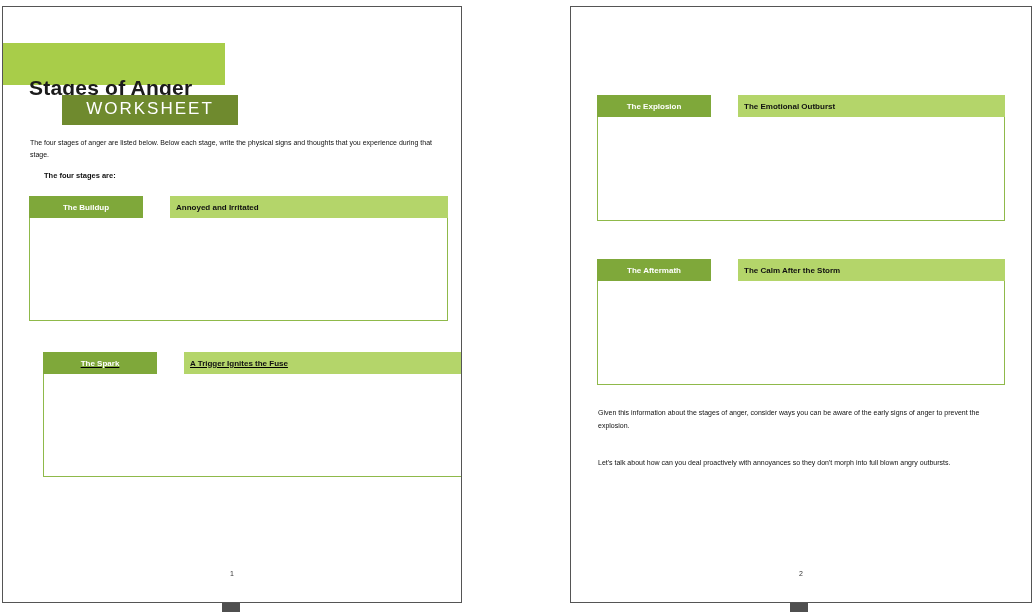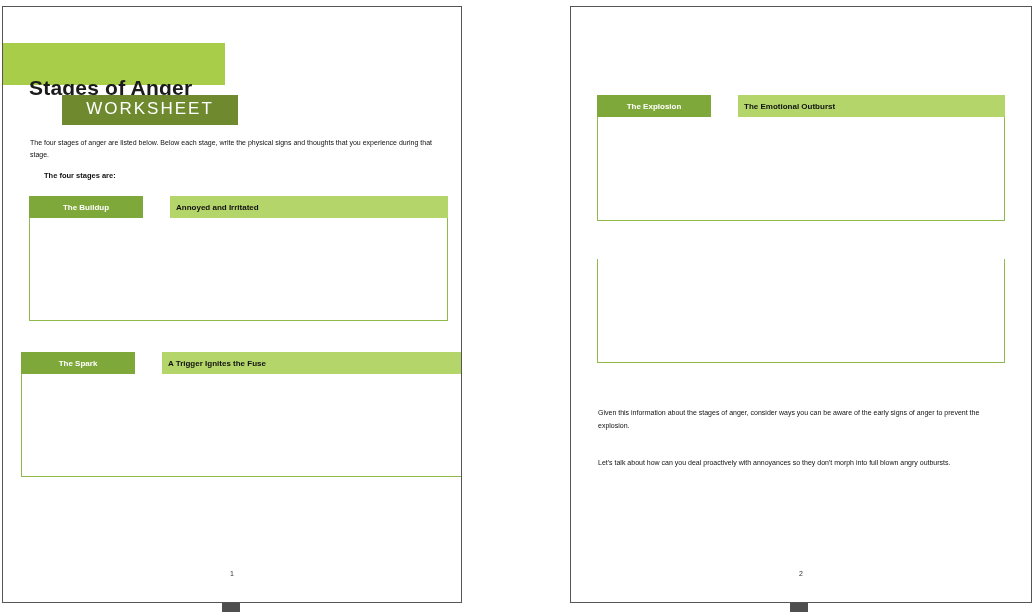--- a/index.html
+++ b/index.html
@@ -131,21 +131,21 @@
     border-top: none;
     background: #ffffff;
     box-sizing: border-box;
   }
 
   
   #block-buildup { left: 26px; top: 189px; width: 419px; }
   #block-buildup .stage-name { width: 114px; }
   #block-buildup .stage-body { height: 103px; }
 
-  #block-spark { left: 18px; top: 345px; width: 453px; }
+  #block-spark { left: 40px; top: 345px; width: 453px; text-decoration: underline; }
   #block-spark .stage-name { width: 114px; }
   #block-spark .stage-body { height: 103px; }
 
   
   #block-explosion { left: 26px; top: 88px; width: 408px; }
   #block-explosion .stage-name { width: 114px; }
   #block-explosion .stage-body { height: 104px; }
 
   #block-aftermath { left: 26px; top: 252px; width: 408px; }
   #block-aftermath .stage-name { width: 114px; }
@@ -208,20 +208,24 @@
 
     <div class="stage-block" id="block-explosion">
       <div class="stage-header">
         <div class="stage-name">The Explosion</div>
         <div class="stage-desc">The Emotional Outburst</div>
       </div>
       <div class="stage-body"></div>
     </div>
 
     <div class="stage-block" id="block-aftermath">
+      <div class="stage-header">
+        <div class="stage-name">The Aftermath</div>
+        <div class="stage-desc">The Calm After the Storm</div>
+      </div>
       <div class="stage-body"></div>
     </div>
 
     <div class="para" id="para-1">Given this information about the stages of anger, consider ways you can be aware of the early signs of anger to prevent the explosion.</div>
     <div class="para" id="para-2">Let's talk about how can you deal proactively with annoyances so they don't morph into full blown angry outbursts.</div>
 
     <div class="page-number">2</div>
   </div>
 
   <div class="page-shadow" id="shadow-1"></div>

